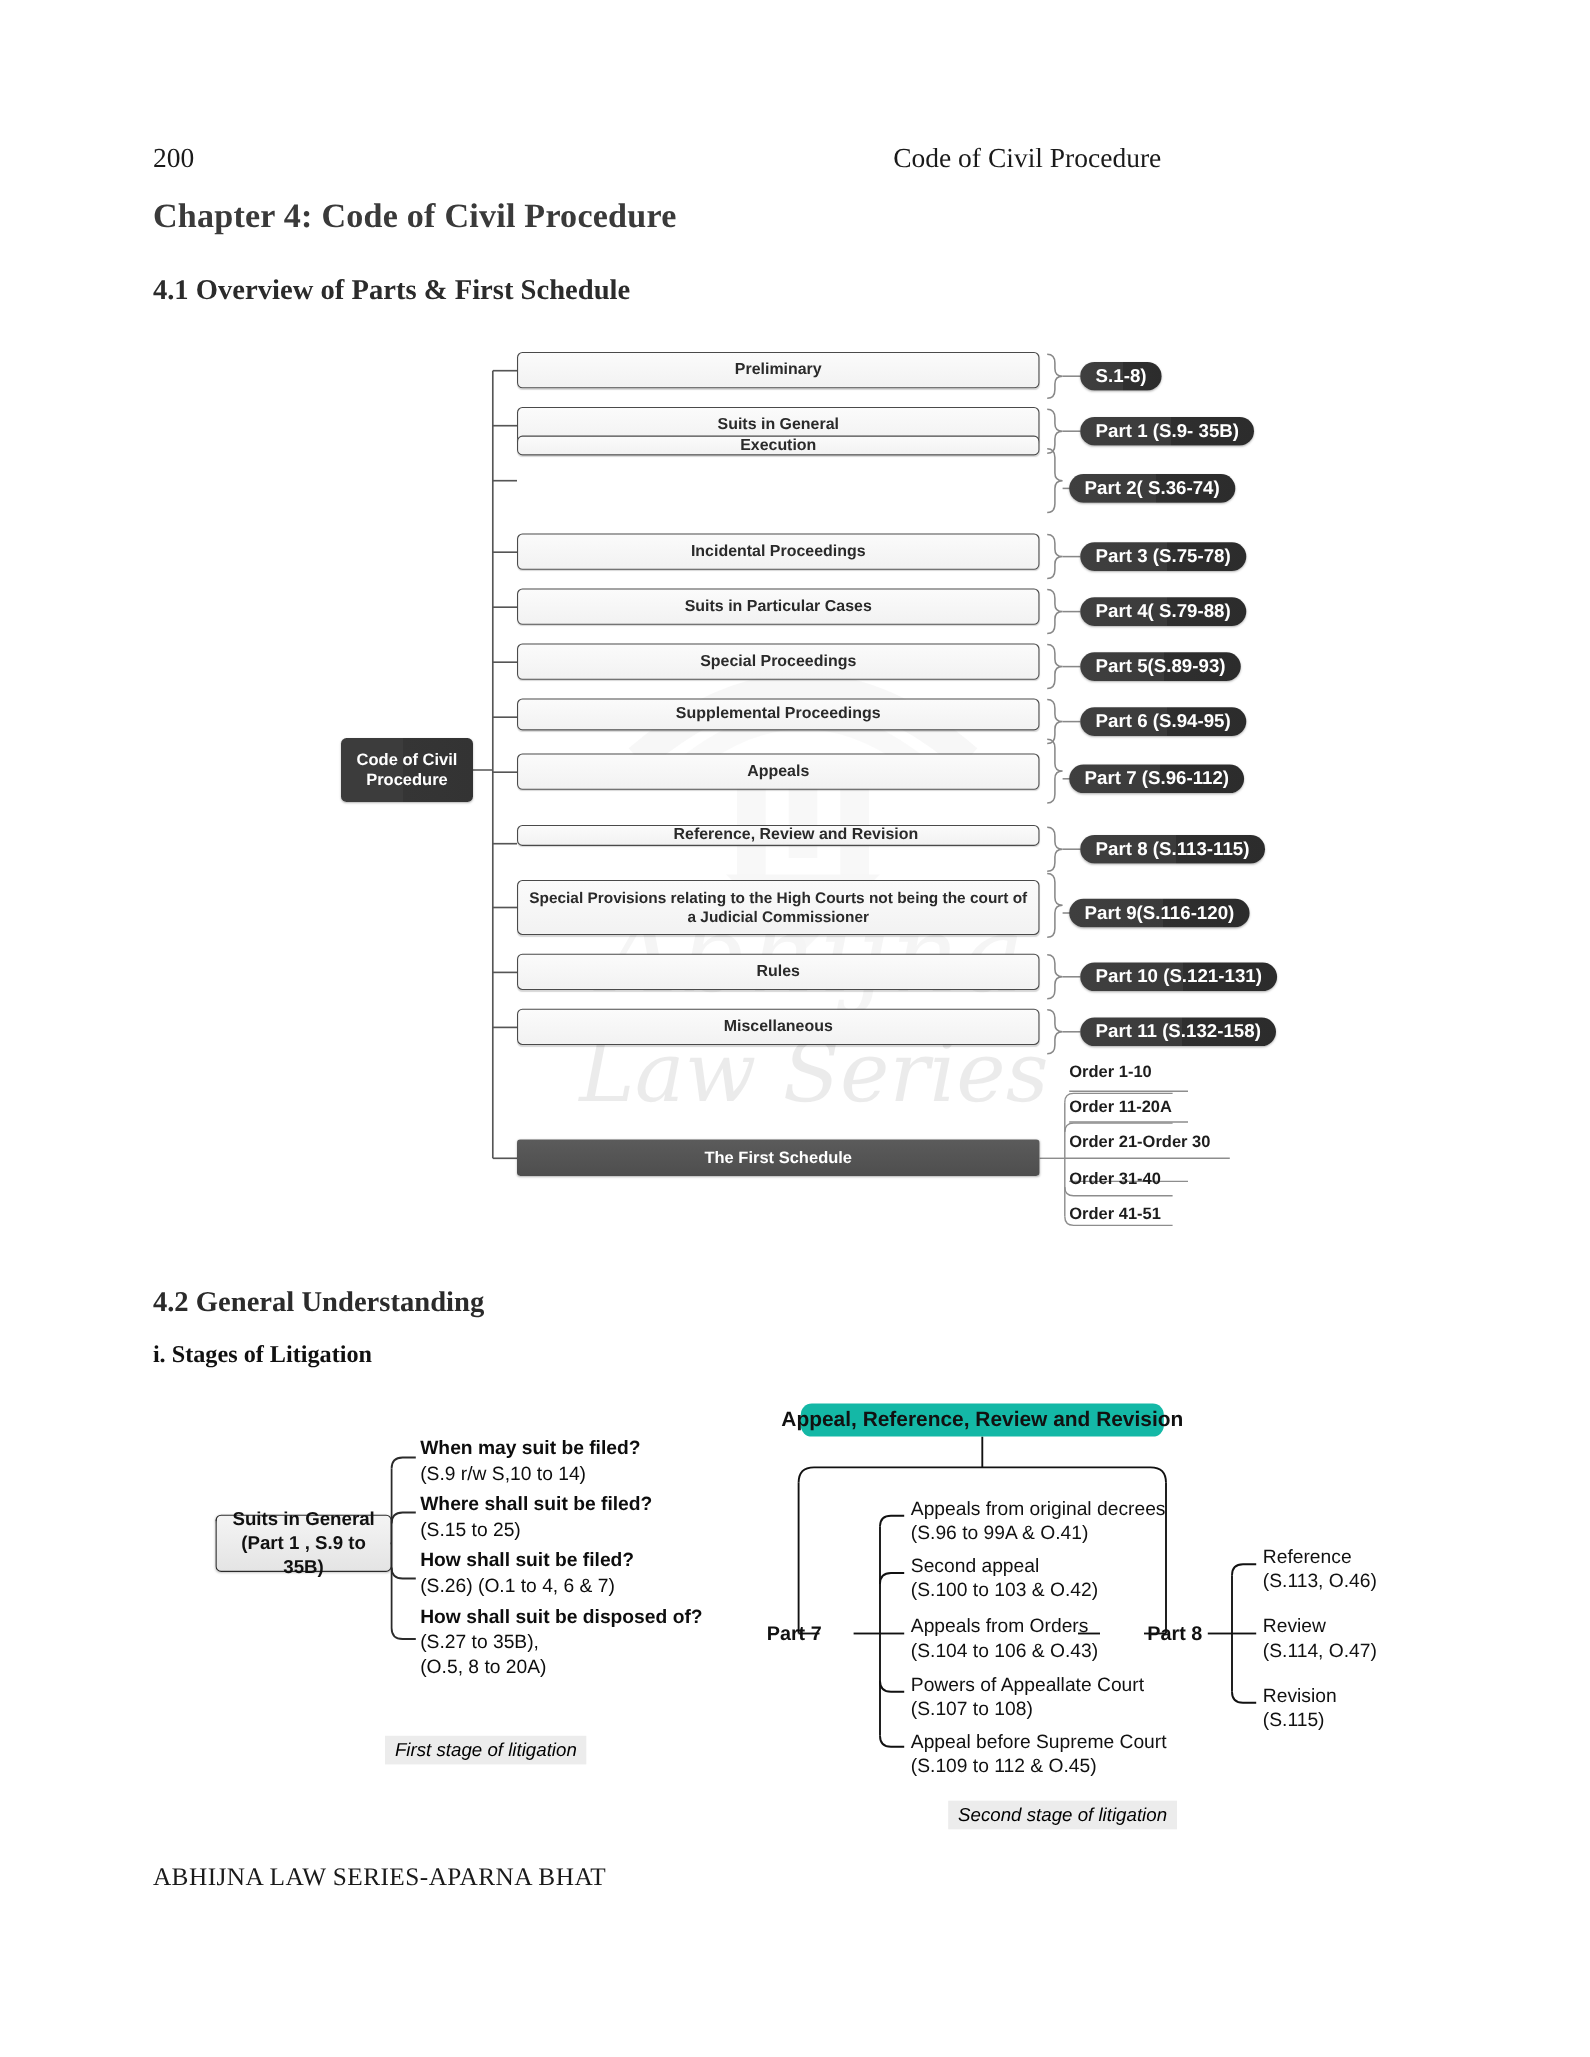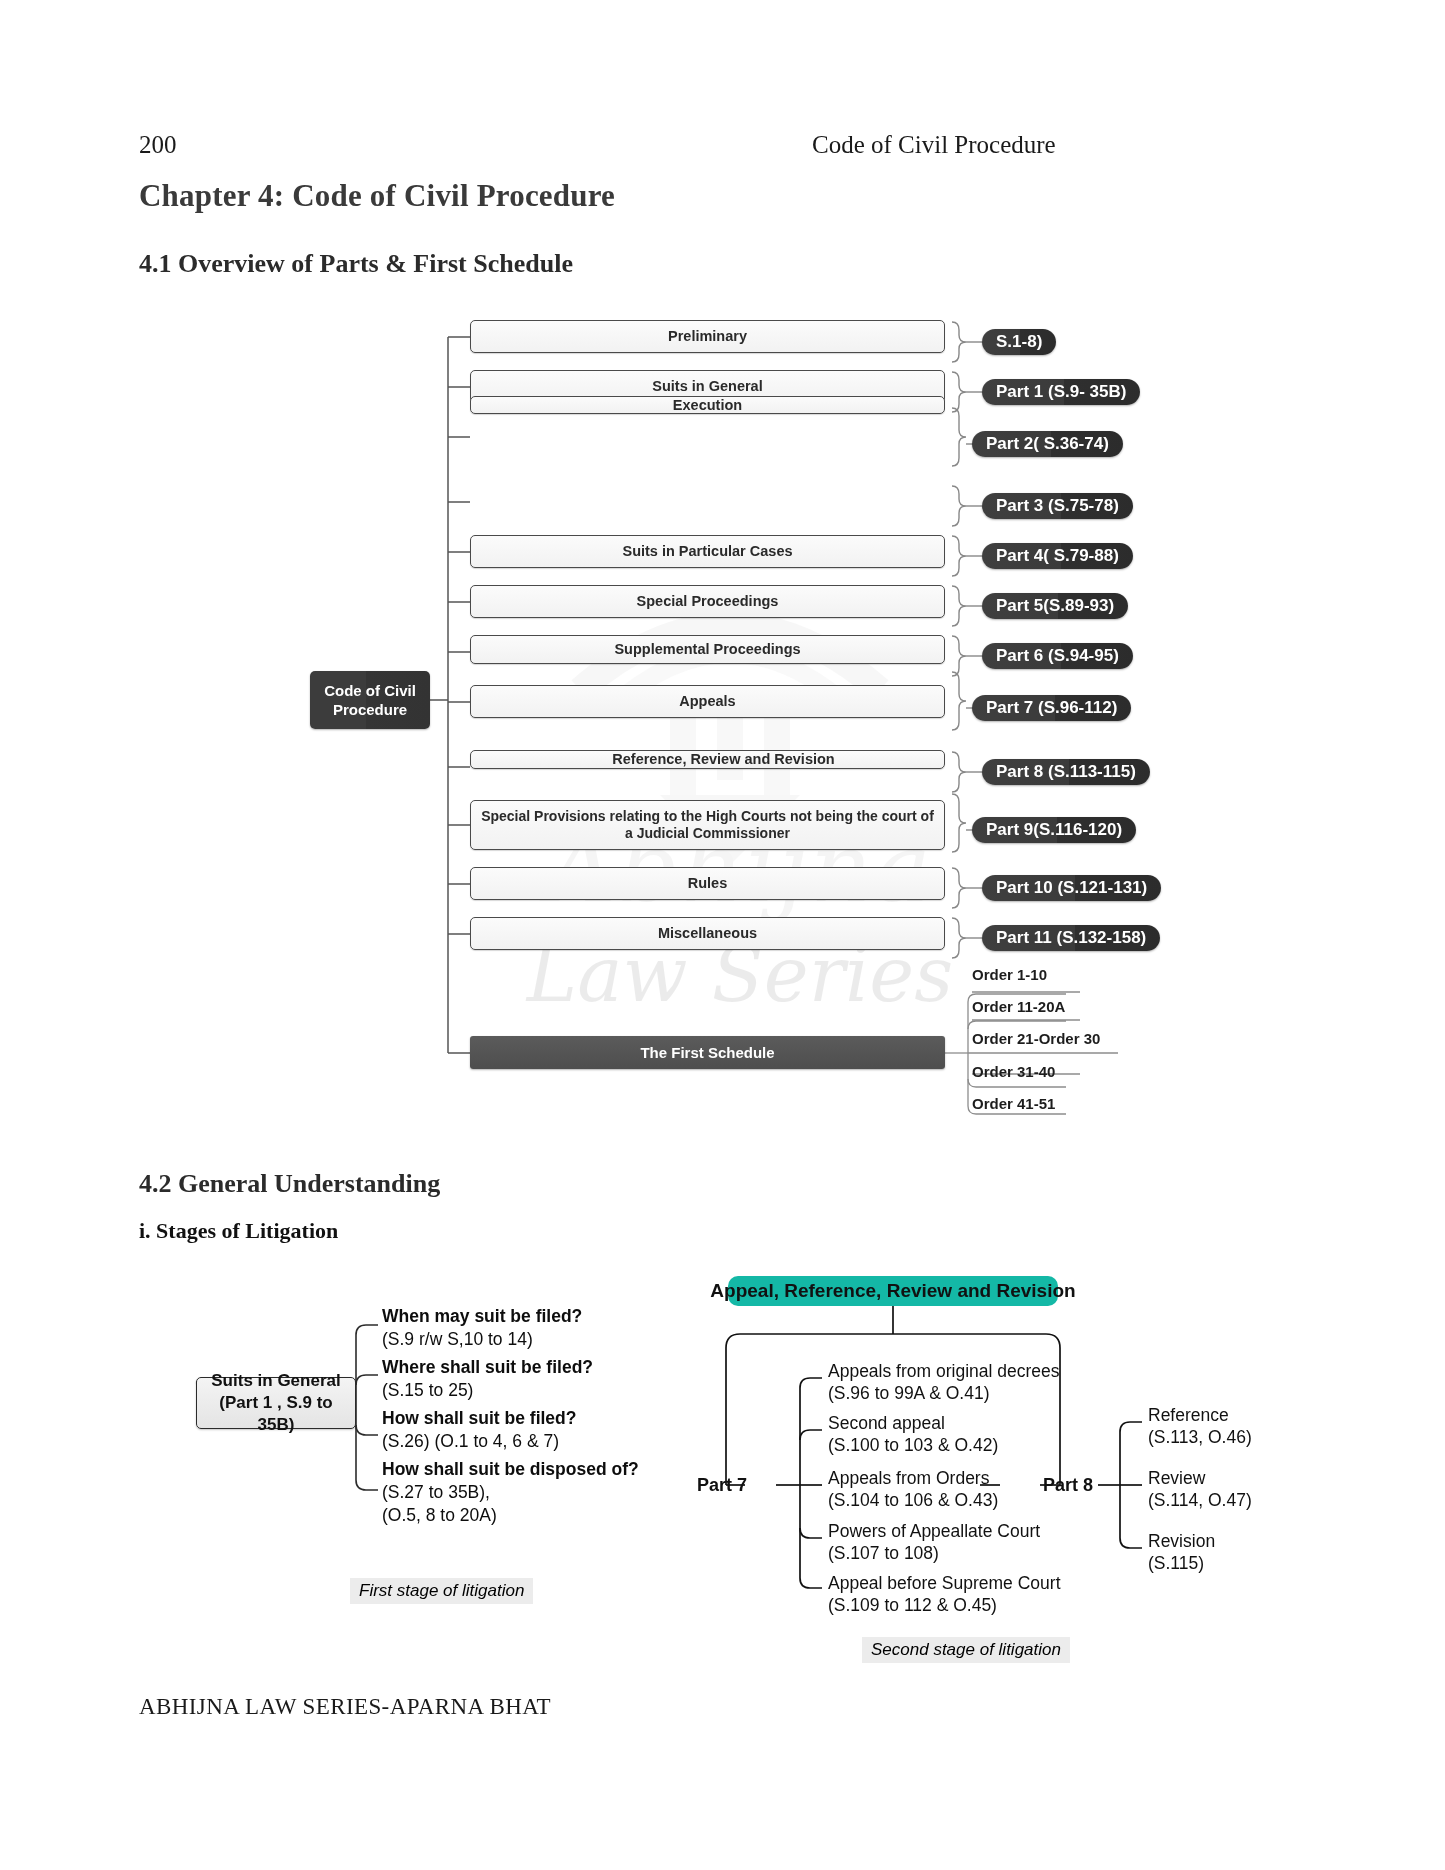--- a/index.html
+++ b/index.html
@@ -178,20 +178,23 @@
 
     <div class="mm-box" style="left:470px;top:320px;width:475px;height:33px;">
       <span>Preliminary</span>
       </div>
     <div class="mm-box" style="left:470px;top:370px;width:475px;height:33px;">
       <span>Suits in General</span>
       </div>
     <div class="mm-box" style="left:470px;top:396px;width:475px;height:18px;">
       <span>Execution</span>
       </div>
+    <div class="mm-box" style="left:470px;top:485px;width:475px;height:33px;">
+      <span>Incidental Proceedings</span>
+      </div>
     <div class="mm-box" style="left:470px;top:535px;width:475px;height:33px;">
       <span>Suits in Particular Cases</span>
       </div>
     <div class="mm-box" style="left:470px;top:585px;width:475px;height:33px;">
       <span>Special Proceedings</span>
       </div>
     <div class="mm-box" style="left:470px;top:635px;width:475px;height:29px;">
       <span>Supplemental Proceedings</span>
       </div>
     <div class="mm-box" style="left:470px;top:685px;width:475px;height:33px;">

